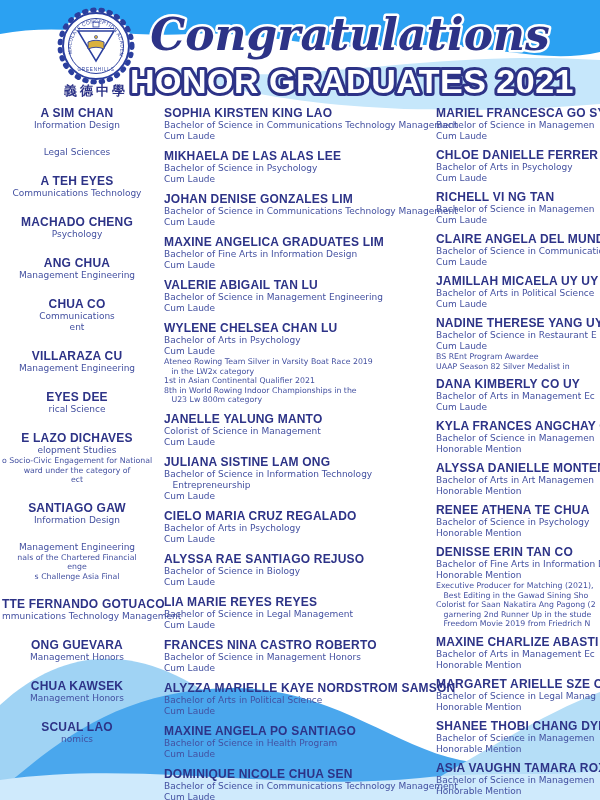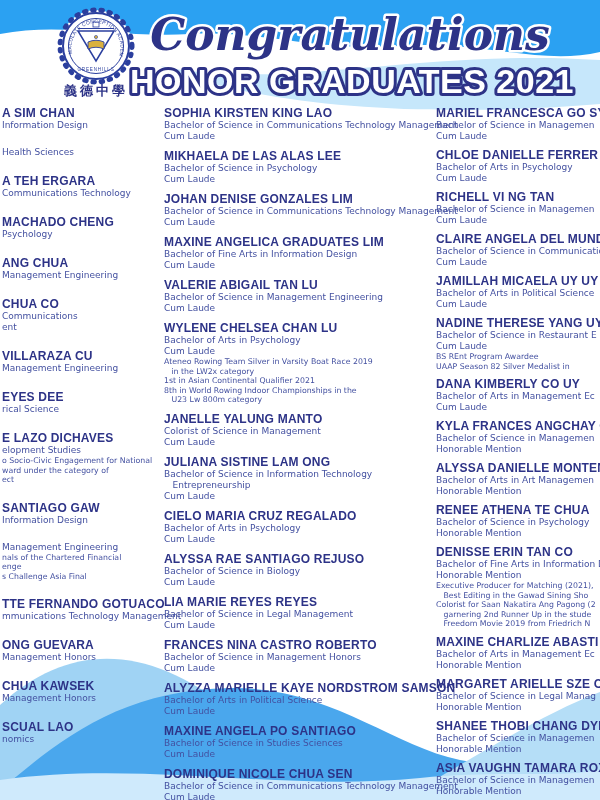--- a/index.html
+++ b/index.html
@@ -16,21 +16,21 @@
     position:absolute;left:0;right:0;top:78px;text-align:center;
     font-family:"DejaVu Serif",serif;font-weight:bold;font-size:13px;
     letter-spacing:3px;color:var(--navy,#2d3387);
   }
   
   .columns{
     position:absolute;inset:0;z-index:2;display:flex;
     padding-top:106px;box-sizing:border-box;
   }
   .col{box-sizing:border-box;}
-  .col-left{width:152px;padding-left:2px;}
+  .col-left{width:152px;padding-left:2px;text-align:center;}
   .col-mid{width:278px;padding-left:12px;}
   .col-right{flex:1;padding-left:6px;}
   .entry{margin-bottom:7px;}
   .col-left .entry{margin-bottom:16px;}
   .col-right .entry{margin-bottom:6px;}
   .gname{
     font-family:"Liberation Sans","DejaVu Sans",sans-serif;font-weight:700;
     font-size:12px;line-height:14px;letter-spacing:.2px;
     color:var(--navy,#2d3387);white-space:pre;
   }
@@ -84,24 +84,24 @@
     <div class="chinese">義德中學</div>
   </div>
 
   <main class="columns">
     <section class="col col-left">
         <div class="entry">
           <div class="gname">A SIM CHAN</div>
           <div class="gline">Information Design</div>
         </div>
         <div class="entry">
-          <div class="gline">Health Sciences</div>
-        </div>
-        <div class="entry">
-          <div class="gname">A TEH ERGARA</div>
+          <div class="gline">Legal Sciences</div>
+        </div>
+        <div class="entry">
+          <div class="gname">A TEH EYES</div>
           <div class="gline">Communications Technology</div>
         </div>
         <div class="entry">
           <div class="gname">MACHADO CHENG</div>
           <div class="gline">Psychology</div>
         </div>
         <div class="entry">
           <div class="gname">ANG CHUA</div>
           <div class="gline">Management Engineering</div>
         </div>
@@ -219,21 +219,21 @@
           <div class="gline">Bachelor of Science in Management Honors</div>
           <div class="gline">Cum Laude</div>
         </div>
         <div class="entry">
           <div class="gname">ALYZZA MARIELLE KAYE NORDSTROM SAMSON</div>
           <div class="gline">Bachelor of Arts in Political Science</div>
           <div class="gline">Cum Laude</div>
         </div>
         <div class="entry">
           <div class="gname">MAXINE ANGELA PO SANTIAGO</div>
-          <div class="gline">Bachelor of Science in Studies Sciences</div>
+          <div class="gline">Bachelor of Science in Health Program</div>
           <div class="gline">Cum Laude</div>
         </div>
         <div class="entry">
           <div class="gname">DOMINIQUE NICOLE CHUA SEN</div>
           <div class="gline">Bachelor of Science in Communications Technology Management</div>
           <div class="gline">Cum Laude</div>
         </div>
       </section>
     <section class="col col-right">
         <div class="entry">

